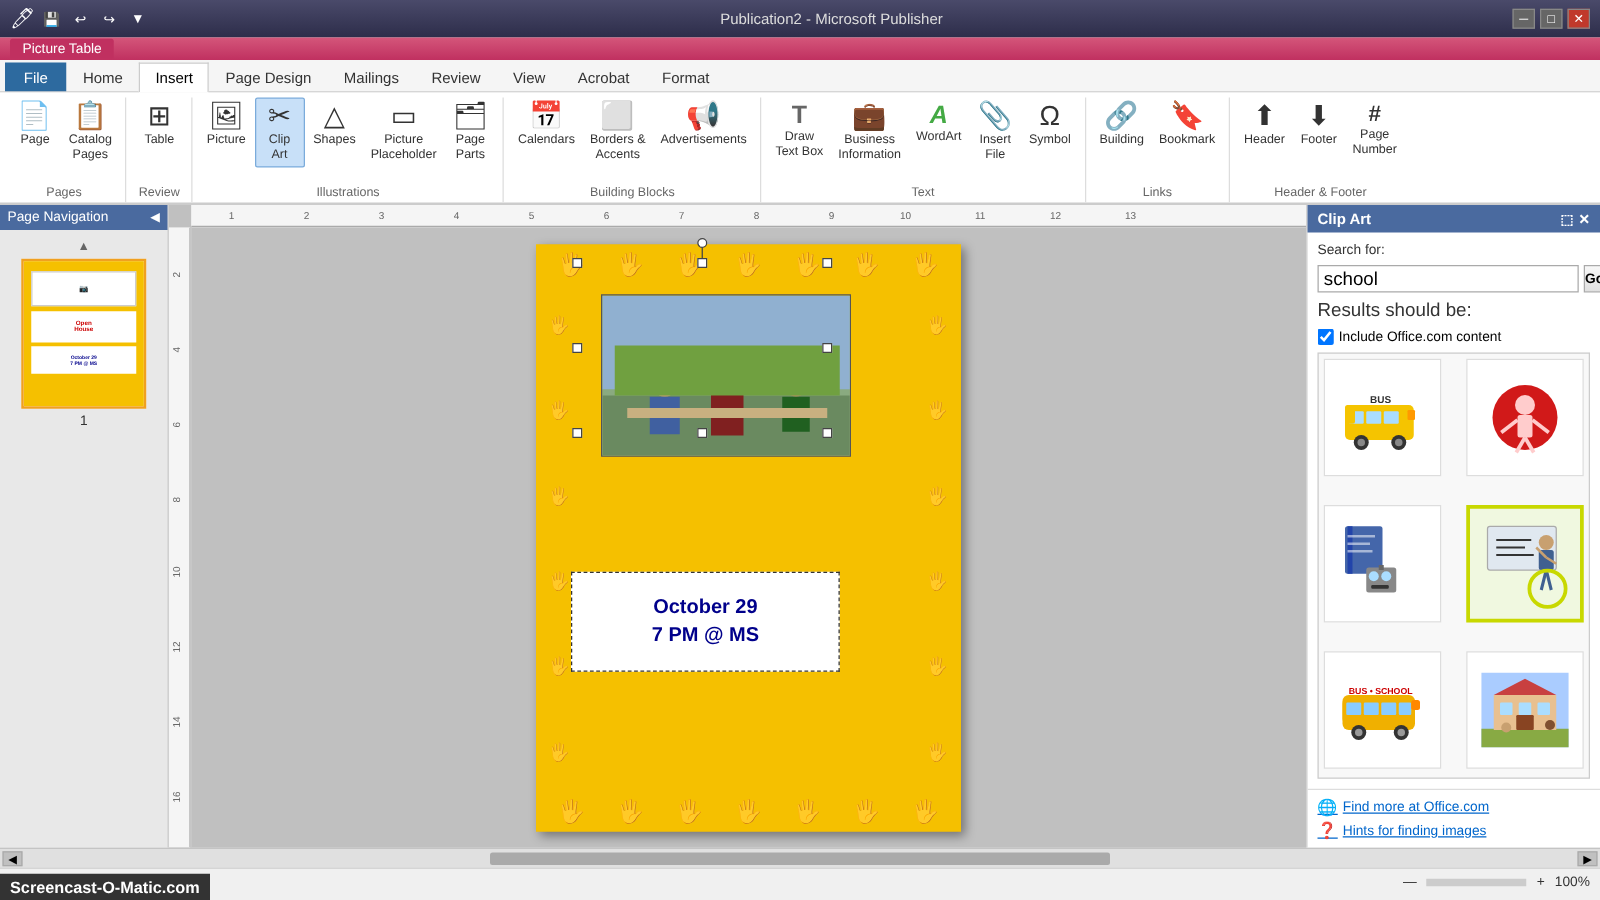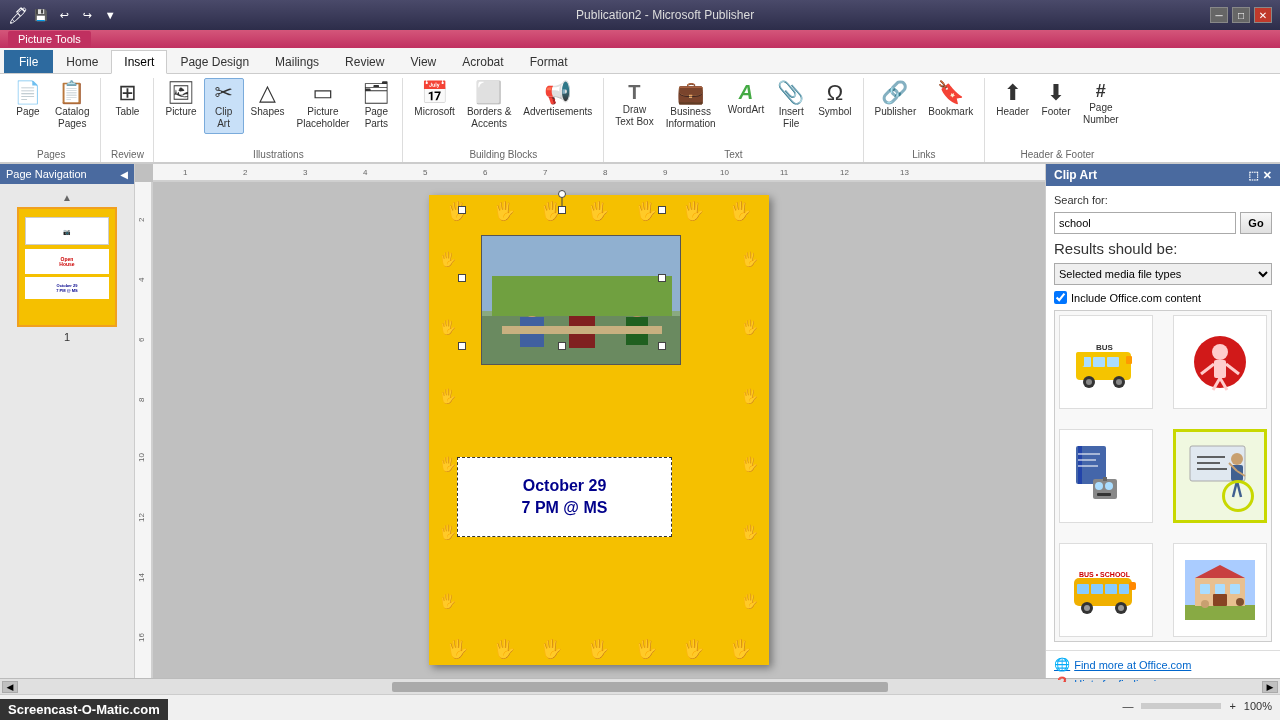--- a/index.html
+++ b/index.html
@@ -289,21 +289,21 @@
       justify-content: space-between;
     }
     #clip-art-body { padding: 8px; display: flex; flex-direction: column; gap: 6px; flex: 1; }
     .clip-label { font-size: 11px; color: #333; }
     .clip-search-row { display: flex; gap: 4px; align-items: center; }
     #clip-search-input {
       flex: 1;
       height: 22px;
       border: 1px solid #aaa;
       padding: 2px 4px;
-      font-size: 11px;
+      font-size: 15px;
     }
     .go-btn {
       width: 32px;
       height: 22px;
       background: linear-gradient(to bottom, #f8f8f8, #e0e0e0);
       border: 1px solid #aaa;
       font-size: 11px;
       cursor: pointer;
       font-weight: bold;
     }
@@ -436,21 +436,21 @@
   </div>
   <div id="titlebar-center">Publication2 - Microsoft Publisher</div>
   <div id="titlebar-right">
     <div class="title-btn">─</div>
     <div class="title-btn">□</div>
     <div class="title-btn close">✕</div>
   </div>
 </div>
 
 <div id="picture-tools-band">
-  <span class="pt-label">Picture Tools</span>
+  <span class="pt-label">Picture Table</span>
 </div>
 
 <div id="ribbon-tabs">
   <div class="ribbon-tab file-tab">File</div>
   <div class="ribbon-tab">Home</div>
   <div class="ribbon-tab active">Insert</div>
   <div class="ribbon-tab">Page Design</div>
   <div class="ribbon-tab">Mailings</div>
   <div class="ribbon-tab">Review</div>
   <div class="ribbon-tab">View</div>
@@ -507,21 +507,21 @@
         <span class="label">Page<br>Parts</span>
       </div>
     </div>
     <div class="ribbon-group-label">Illustrations</div>
   </div>
 
   <div class="ribbon-group">
     <div class="ribbon-items">
       <div class="ribbon-btn">
         <span class="icon">📅</span>
-        <span class="label">Microsoft</span>
+        <span class="label">Calendars</span>
       </div>
       <div class="ribbon-btn">
         <span class="icon">⬜</span>
         <span class="label">Borders &amp;<br>Accents</span>
       </div>
       <div class="ribbon-btn">
         <span class="icon">📢</span>
         <span class="label">Advertisements</span>
       </div>
     </div>
@@ -551,21 +551,21 @@
         <span class="label">Symbol</span>
       </div>
     </div>
     <div class="ribbon-group-label">Text</div>
   </div>
 
   <div class="ribbon-group">
     <div class="ribbon-items">
       <div class="ribbon-btn">
         <span class="icon">🔗</span>
-        <span class="label">Publisher</span>
+        <span class="label">Building</span>
       </div>
       <div class="ribbon-btn">
         <span class="icon">🔖</span>
         <span class="label">Bookmark</span>
       </div>
     </div>
     <div class="ribbon-group-label">Links</div>
   </div>
 
   <div class="ribbon-group">
@@ -748,23 +748,20 @@
         <span style="cursor:pointer; font-size:11px;">✕</span>
       </div>
     </div>
     <div id="clip-art-body">
       <div class="clip-label">Search for:</div>
       <div class="clip-search-row">
         <input type="text" id="clip-search-input" class="clip-search-input" value="school" style="">
         <button class="go-btn">Go</button>
       </div>
       <div class="results-label">Results should be:</div>
-      <select class="media-type-select">
-        <option>Selected media file types</option>
-      </select>
       <div class="office-checkbox">
         <input type="checkbox" checked="" style="">
         <span>Include Office.com content</span>
       </div>
 
       <div id="clip-grid">
 
         <div class="clip-item">
           <svg width="70" height="60" viewBox="0 0 70 60">
             <rect x="5" y="20" width="55" height="28" rx="4" fill="#f5c400"></rect>

